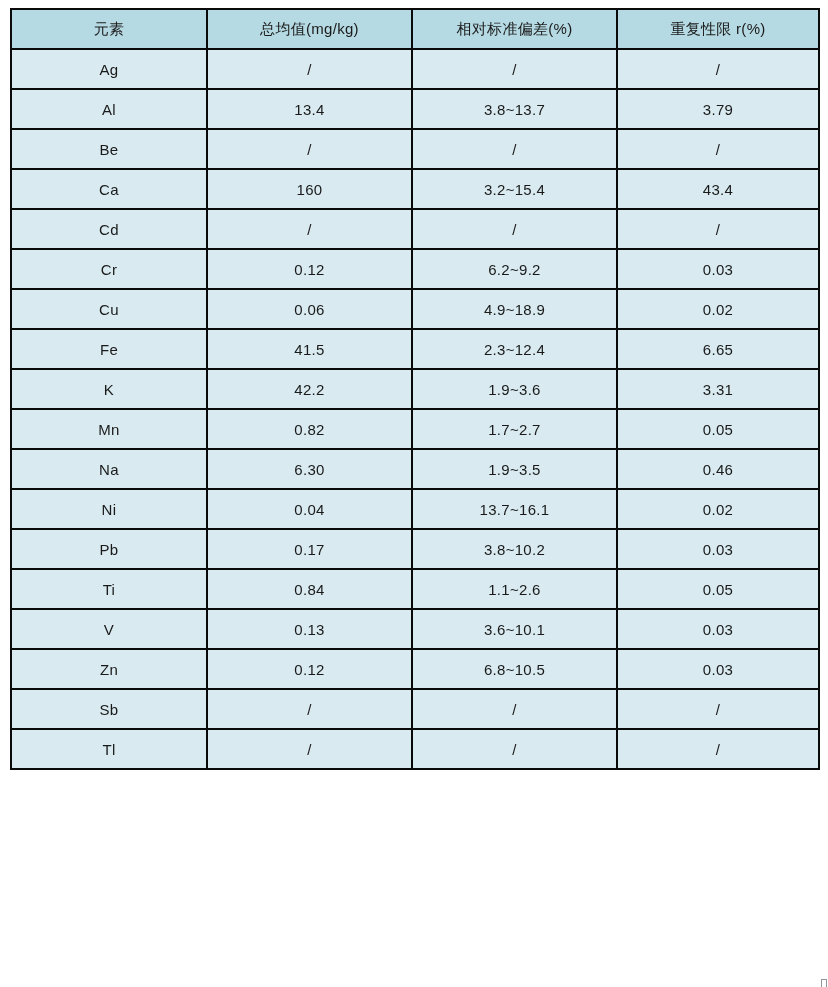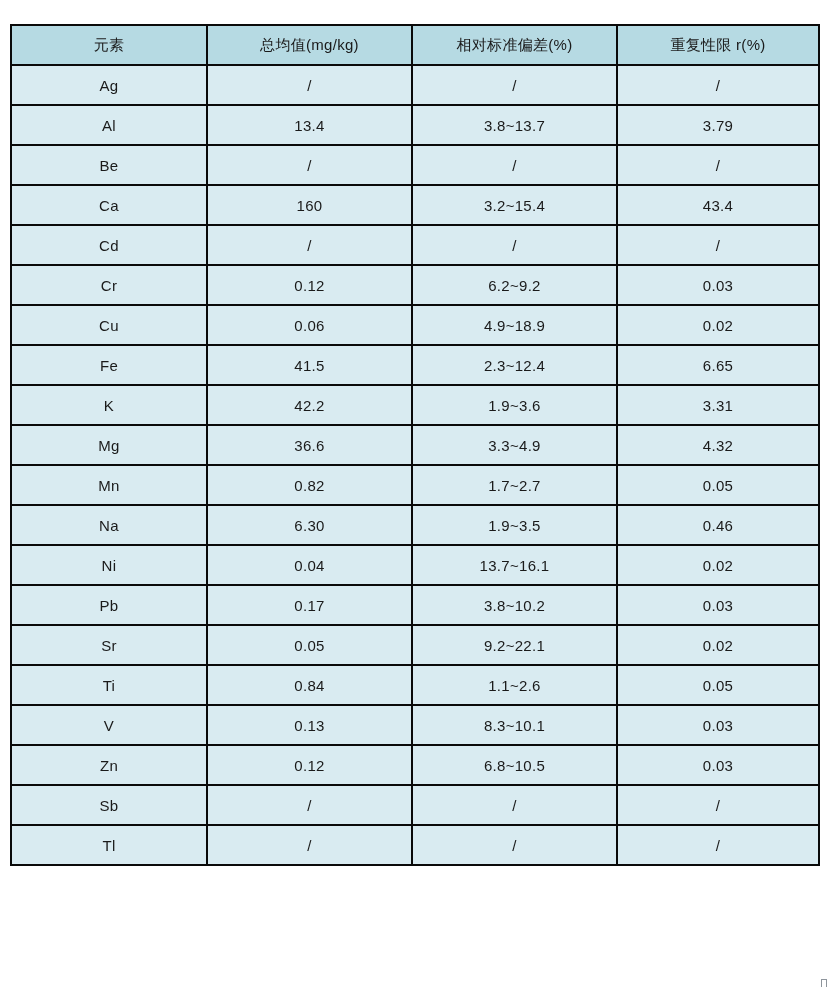--- a/index.html
+++ b/index.html
@@ -13,21 +13,21 @@
   }
   .page {
     position: relative;
     width: 828px;
     height: 987px;
     background: #ffffff;
   }
   table.data-table {
     position: absolute;
     left: 10px;
-    top: 24px;
+    top: 8px;
     width: 808px;
     border-collapse: collapse;
     table-layout: fixed;
   }
   table.data-table th,
   table.data-table td {
     border: 2px solid #0a0a0a;
     height: 38px;
     text-align: center;
     vertical-align: middle;
@@ -122,26 +122,20 @@
           <td>2.3~12.4</td>
           <td>6.65</td>
         </tr>
         <tr>
           <td>K</td>
           <td>42.2</td>
           <td>1.9~3.6</td>
           <td>3.31</td>
         </tr>
         <tr>
-          <td>Mg</td>
-          <td>36.6</td>
-          <td>3.3~4.9</td>
-          <td>4.32</td>
-        </tr>
-        <tr>
           <td>Mn</td>
           <td>0.82</td>
           <td>1.7~2.7</td>
           <td>0.05</td>
         </tr>
         <tr>
           <td>Na</td>
           <td>6.30</td>
           <td>1.9~3.5</td>
           <td>0.46</td>
@@ -152,35 +146,29 @@
           <td>13.7~16.1</td>
           <td>0.02</td>
         </tr>
         <tr>
           <td>Pb</td>
           <td>0.17</td>
           <td>3.8~10.2</td>
           <td>0.03</td>
         </tr>
         <tr>
-          <td>Sr</td>
-          <td>0.05</td>
-          <td>9.2~22.1</td>
-          <td>0.02</td>
-        </tr>
-        <tr>
           <td>Ti</td>
           <td>0.84</td>
           <td>1.1~2.6</td>
           <td>0.05</td>
         </tr>
         <tr>
           <td>V</td>
           <td>0.13</td>
-          <td>8.3~10.1</td>
+          <td>3.6~10.1</td>
           <td>0.03</td>
         </tr>
         <tr>
           <td>Zn</td>
           <td>0.12</td>
           <td>6.8~10.5</td>
           <td>0.03</td>
         </tr>
         <tr>
           <td>Sb</td>

